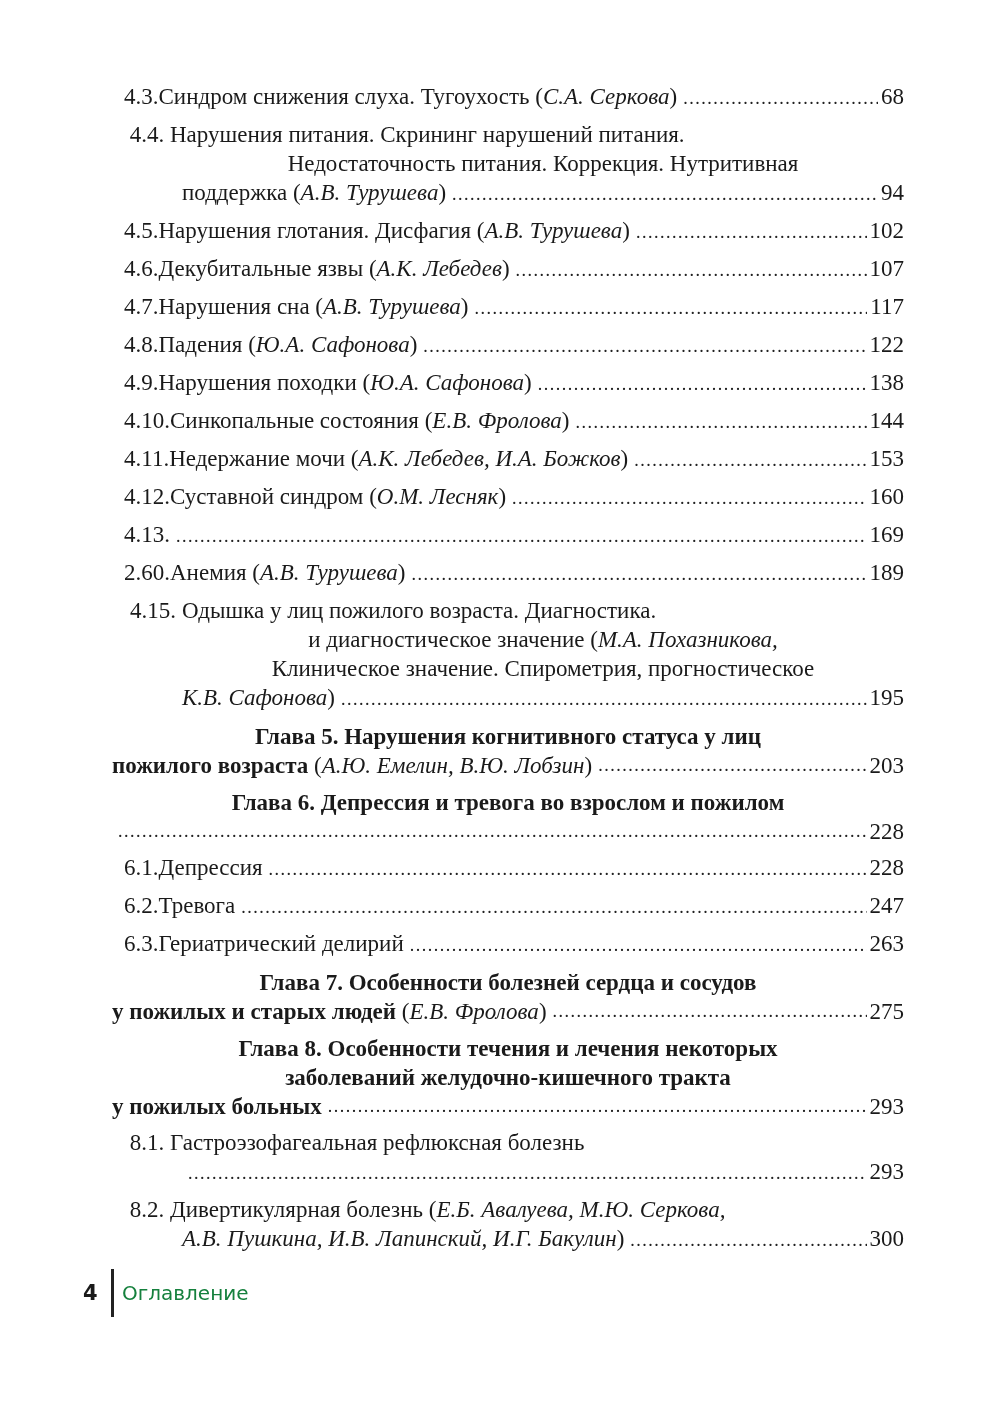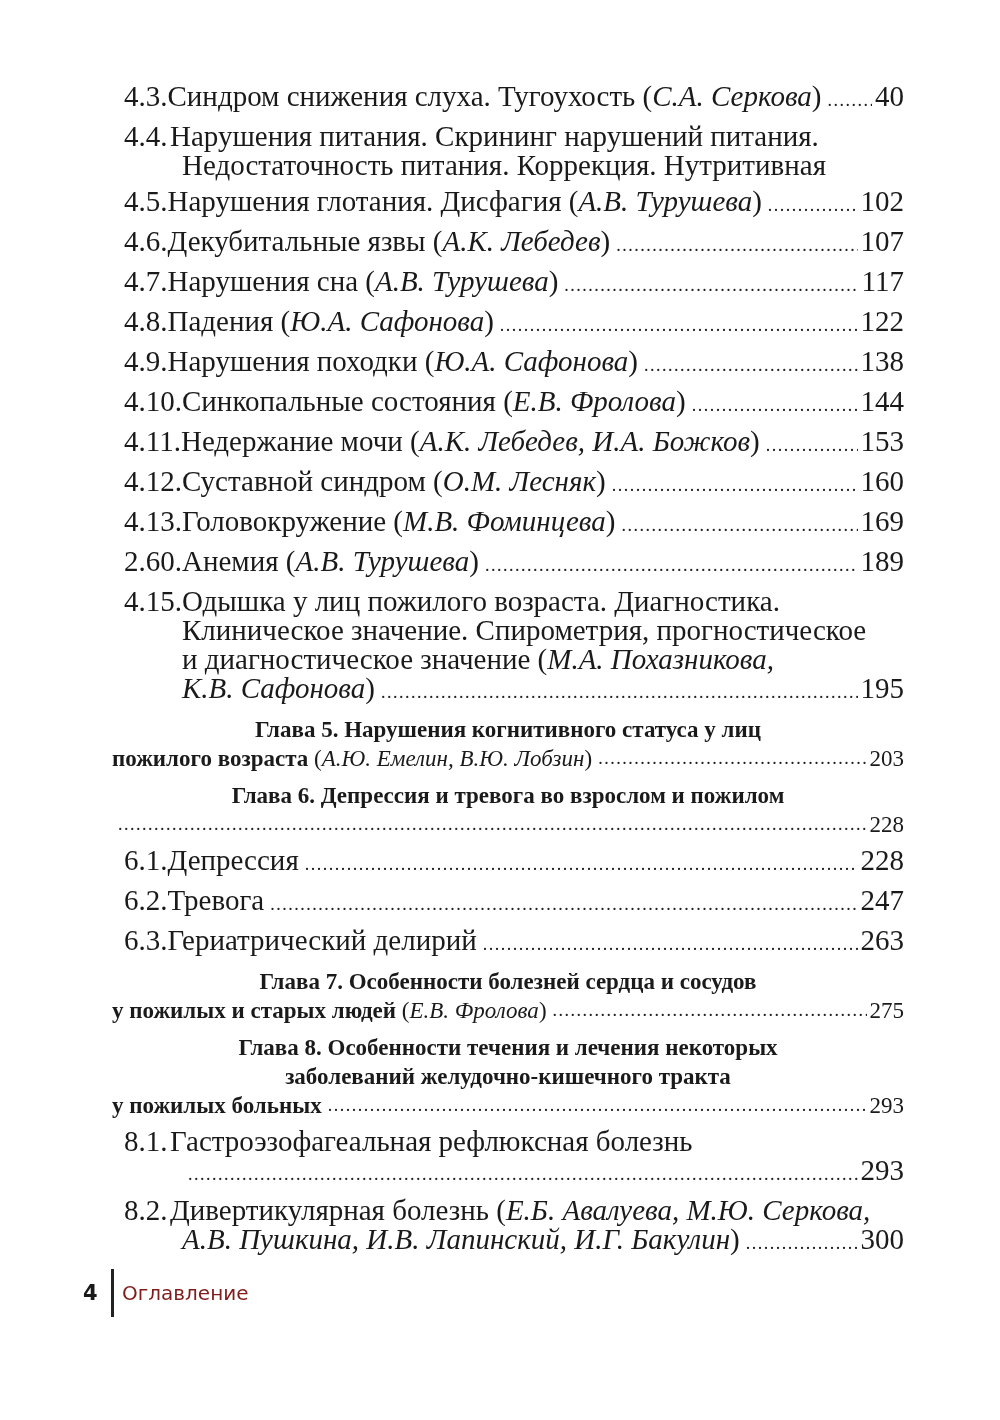--- a/index.html
+++ b/index.html
@@ -12,49 +12,54 @@
   .line .dots { flex: 1 1 auto; overflow: hidden; margin: 0 3px 0 6px; letter-spacing: 1.5px; color: #222; font-size: 18px; }
   .line .dots::after { content: "................................................................................................................................................................................................................................................"; }
   .line .page { flex: 0 0 auto; }
   .plain { display: block; white-space: nowrap; text-align: center; }
   .num { display: inline-block; }
   .sub-block { padding-left: 12px; }
   .sub-block .num { width: 46px; }
   .sub-block .cont { padding-left: 58px; display: block; white-space: nowrap; }
   .sub-block .first { display: flex; align-items: baseline; white-space: nowrap; }
   .sub-block .contline { display: flex; align-items: baseline; white-space: nowrap; padding-left: 58px; }
-  .item { margin-bottom: 7px; font-size: 29px; line-height: 29px; }
+  .item { margin-bottom: 7px; font-size: 23px; line-height: 29px; text-align: center; }
   .chap { margin-top: 8px; margin-bottom: 7px; font-size: 23px; line-height: 29px; }
   .chap .b { font-weight: bold; }
   .footer { position: absolute; left: 83px; top: 1268px; height: 50px; display: flex; align-items: center;
             font-family: "DejaVu Sans", "Liberation Sans", sans-serif; }
   .footer .pg { font-weight: bold; font-size: 21px; width: 22px; }
   .footer .bar { width: 3px; height: 48px; background: #222; margin: 0 8px 0 6px; }
-  .footer .sec { font-size: 20px; color: #7f1d1d; }
+  .footer .sec { font-size: 20px; color: #15803d; }
 </style>
 </head>
 <body>
 
 <div class="toc">
 
   <div class="item sub-block">
     <div class="first line">
         <span class="num">4.3.</span>
         <span class="txt"><span>Синдром снижения слуха. Тугоухость (</span><span class="author">С.А. Серкова</span><span>)</span></span>
         <span class="dots"></span>
-        <span class="page">40</span>
+        <span class="page">68</span>
       </div>
   </div>
 
   <div class="item sub-block">
     <div class="first">
         <span class="num">4.4.</span>
         <span>Нарушения питания. Скрининг нарушений питания.</span>
       </div>
     <span class="cont">Недостаточность питания. Коррекция. Нутритивная</span>
+    <div class="contline line">
+        <span class="txt"><span>поддержка (</span><span class="author">А.В. Турушева</span><span>)</span></span>
+        <span class="dots"></span>
+        <span class="page">94</span>
+      </div>
   </div>
 
   <div class="item sub-block">
     <div class="first line">
         <span class="num">4.5.</span>
         <span class="txt"><span>Нарушения глотания. Дисфагия (</span><span class="author">А.В. Турушева</span><span>)</span></span>
         <span class="dots"></span>
         <span class="page">102</span>
       </div>
   </div>
@@ -118,42 +123,41 @@
         <span class="num" style="width:58px">4.12.</span>
         <span class="txt"><span>Суставной синдром (</span><span class="author">О.М. Лесняк</span><span>)</span></span>
         <span class="dots"></span>
         <span class="page">160</span>
       </div>
   </div>
 
   <div class="item sub-block">
     <div class="first line">
         <span class="num" style="width:58px">4.13.</span>
-        <span class="txt"><span>Головокружение (</span><span class="author">М.В. Фоминцева</span><span>)</span></span>
         <span class="dots"></span>
         <span class="page">169</span>
       </div>
   </div>
 
   <div class="item sub-block">
     <div class="first line">
         <span class="num" style="width:58px">2.60.</span>
         <span class="txt"><span>Анемия (</span><span class="author">А.В. Турушева</span><span>)</span></span>
         <span class="dots"></span>
         <span class="page">189</span>
       </div>
   </div>
 
   <div class="item sub-block">
     <div class="first">
         <span class="num" style="width:58px">4.15.</span>
         <span>Одышка у лиц пожилого возраста. Диагностика.</span>
       </div>
+    <span class="cont"><span>и диагностическое значение (</span><span class="author">М.А. Похазникова,</span></span>
     <span class="cont">Клиническое значение. Спирометрия, прогностическое</span>
-    <span class="cont"><span>и диагностическое значение (</span><span class="author">М.А. Похазникова,</span></span>
     <div class="contline line">
         <span class="txt"><span class="author">К.В. Сафонова</span><span>)</span></span>
         <span class="dots"></span>
         <span class="page">195</span>
       </div>
   </div>
 
   <div class="chap">
     <span class="plain b">Глава 5. Нарушения когнитивного статуса у лиц</span>
     <div class="line">

